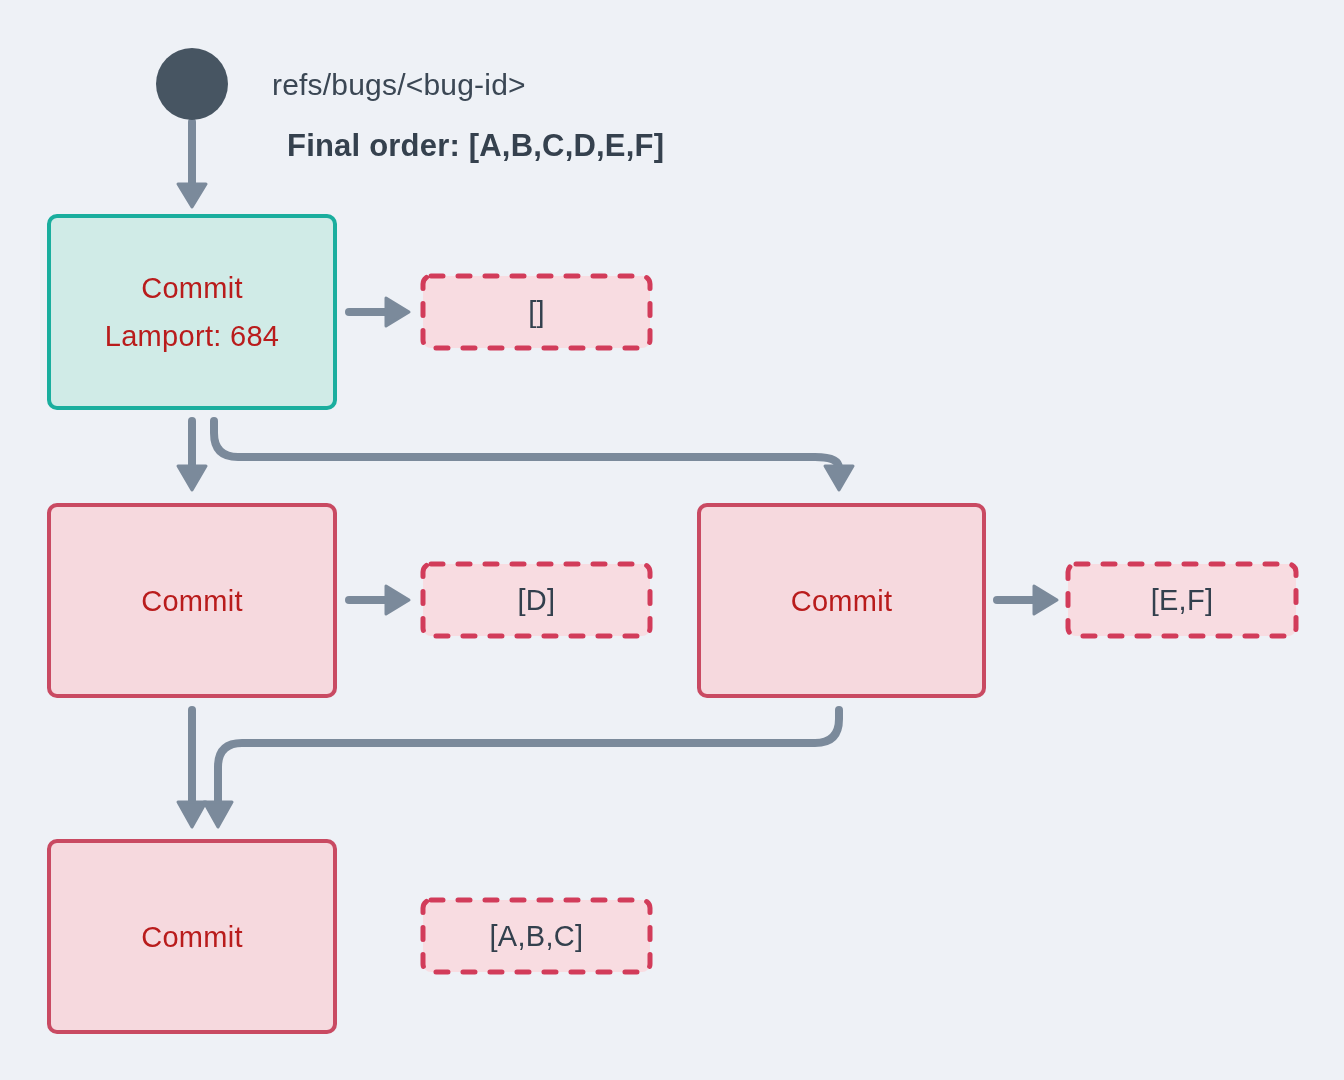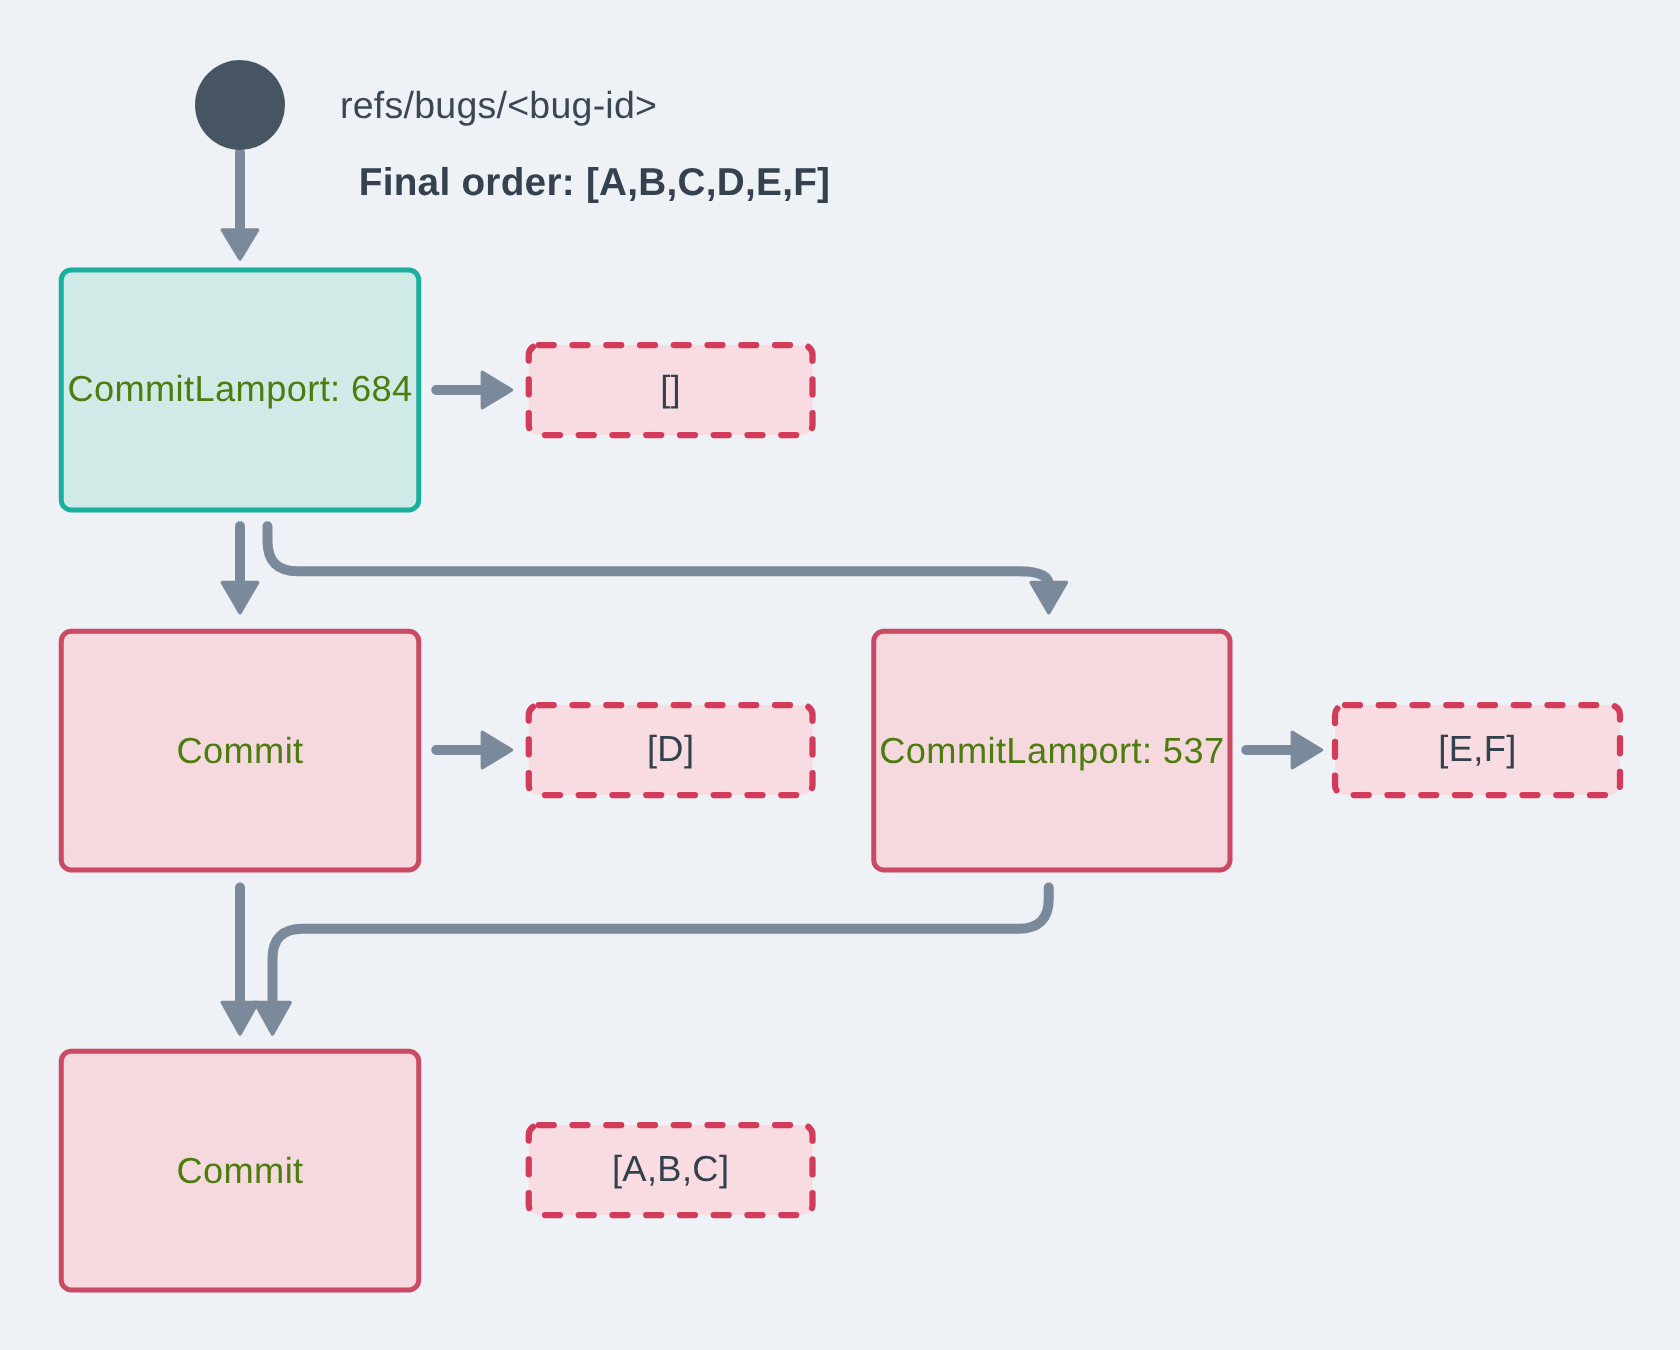--- a/index.html
+++ b/index.html
@@ -48,28 +48,28 @@
     letter-spacing: 0.2px;
     color: #35414e;
     margin-left: 15px;
   }
   .commit-box {
     position: absolute;
     box-sizing: border-box;
     border-radius: 10px;
     border: 4px solid;
     display: flex;
-    flex-direction: row;
+    flex-direction: column;
     align-items: center;
     justify-content: center;
     text-align: center;
     font-size: 29px;
     line-height: 48px;
     letter-spacing: 0.3px;
-    color: #4d7c0f;
+    color: #b91c1c;
   }
   .commit-box.teal {
     border-color: #1aae9e;
     background: #d0ebe7;
   }
   .commit-box.red {
     border-color: #c94a62;
     background: #f6d9de;
   }
   .box-864 { left: 47px;  top: 214px; width: 290px; height: 196px; }
@@ -155,21 +155,20 @@
     <div>Commit</div>
     <div>Lamport: 684</div>
   </div>
 
   <div class="commit-box red box-246">
     <div>Commit</div>
   </div>
 
   <div class="commit-box red box-537">
     <div>Commit</div>
-    <div>Lamport: 537</div>
   </div>
 
   <div class="commit-box red box-127">
     <div>Commit</div>
   </div>
 
   <div class="patch-label patch-864">[]</div>
   <div class="patch-label patch-246">[D]</div>
   <div class="patch-label patch-537">[E,F]</div>
   <div class="patch-label patch-127">[A,B,C]</div>

